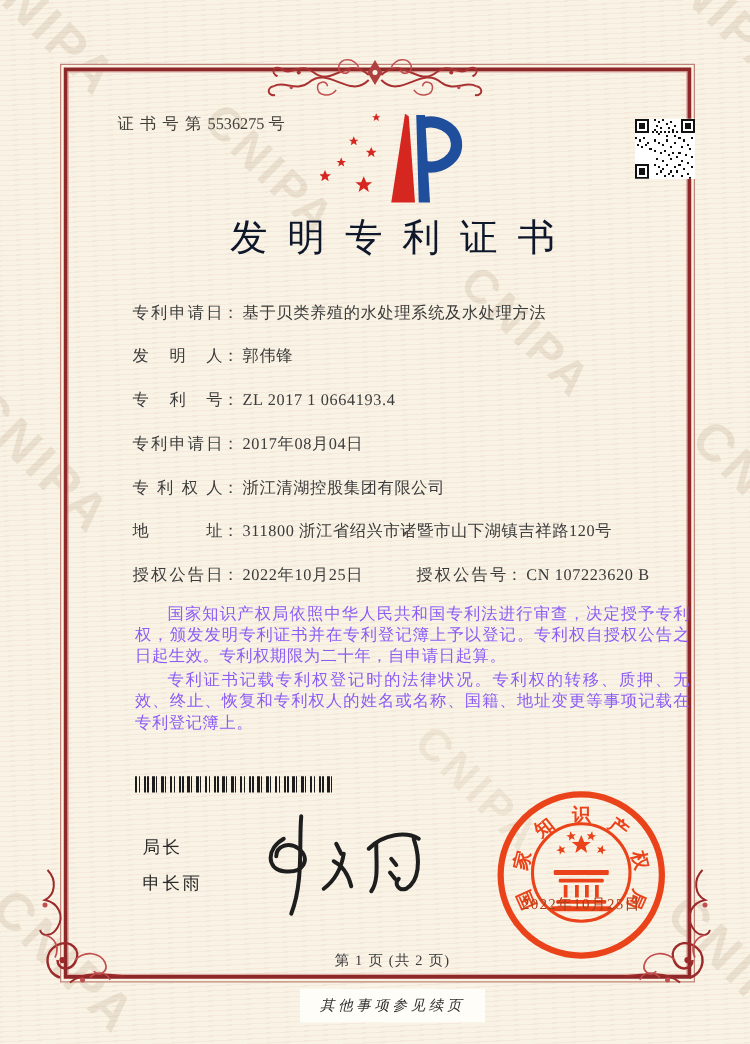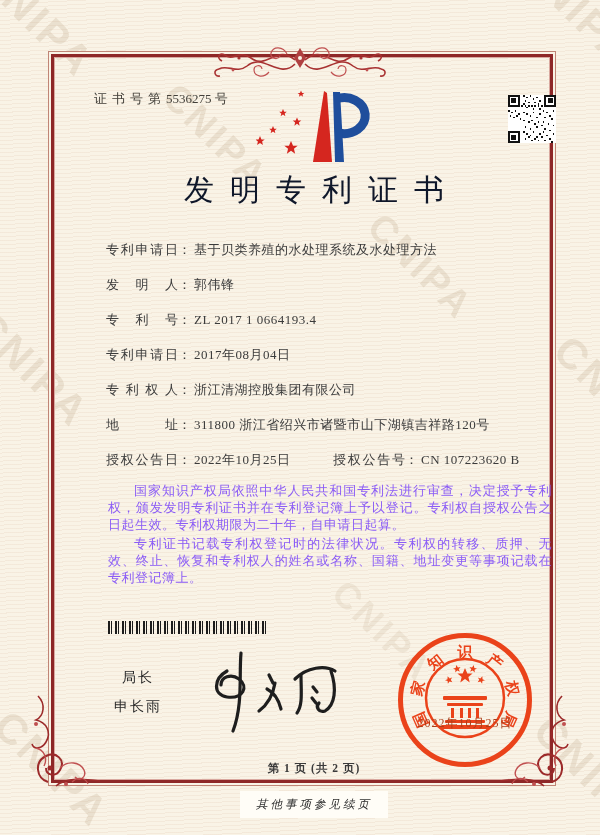--- a/index.html
+++ b/index.html
@@ -36,34 +36,34 @@
   .fvalue{margin-left:4px;letter-spacing:0.5px;}
   .pair2{position:absolute;left:227px;top:0;}
   
   .bodytext{position:absolute;left:80px;top:482px;width:444px;font-size:13px;color:#8b5cf6;}
   .bodytext p{margin:0 0 2px 0;line-height:17px;text-align:justify;text-indent:2em;letter-spacing:0.5px;}
   
   .barcode{position:absolute;left:80px;top:621px;width:158px;height:13px;
     background:repeating-linear-gradient(90deg,#1c1c1c 0 2px,transparent 2px 3px,#1c1c1c 3px 4px,transparent 4px 7px,#1c1c1c 7px 9px,transparent 9px 10px,#1c1c1c 10px 11px,transparent 11px 14px);}
   
   .signer{position:absolute;left:86px;top:669px;font-family:Liberation Serif, serif;
-    font-size:14px;letter-spacing:2px;color:#2a2a2a;text-align:center;}
+    font-size:14px;letter-spacing:2px;color:#2a2a2a;}
   .signer .name{margin-top:11px;}
   .signature{position:absolute;left:175px;top:645px;}
   
   .seal{position:absolute;left:370px;top:633px;width:134px;height:134px;z-index:4;opacity:0.95;}
   .seal-ring{position:absolute;inset:0;border:5px solid #ea3a10;border-radius:50%;}
   .seal-char{position:absolute;left:50%;top:50%;font-size:15px;font-weight:bold;color:#ea3a10;
     transform:translate(-50%,-50%) rotate(var(--a)) translateY(-48px);}
   .seal-emblem{position:absolute;left:26px;top:19px;}
   .seal-date{position:absolute;left:-14px;right:-14px;top:82px;text-align:center;
     font-size:12px;color:#a8350f;letter-spacing:1px;white-space:nowrap;}
   
   .pageinfo{position:absolute;left:0;right:0;top:761px;text-align:center;font-size:11.5px;
-    letter-spacing:1px;color:#3a3a3a;font-weight:bold;}
+    letter-spacing:1px;color:#3a3a3a;}
   .footer-note{position:absolute;left:50%;top:791px;transform:translateX(-50%);
     background:#fffdf7;padding:6px 16px;font-size:11.5px;letter-spacing:3px;color:#2f2f2f;font-style:italic;}
   
   .top-flourish{position:absolute;left:213px;top:40px;z-index:3;}
   .corner{position:absolute;top:690px;z-index:3;}
   .corner.left{left:26px;}
   .corner.right{left:499px;transform:scaleX(-1);}
 </style>
 </head>
 <body>

